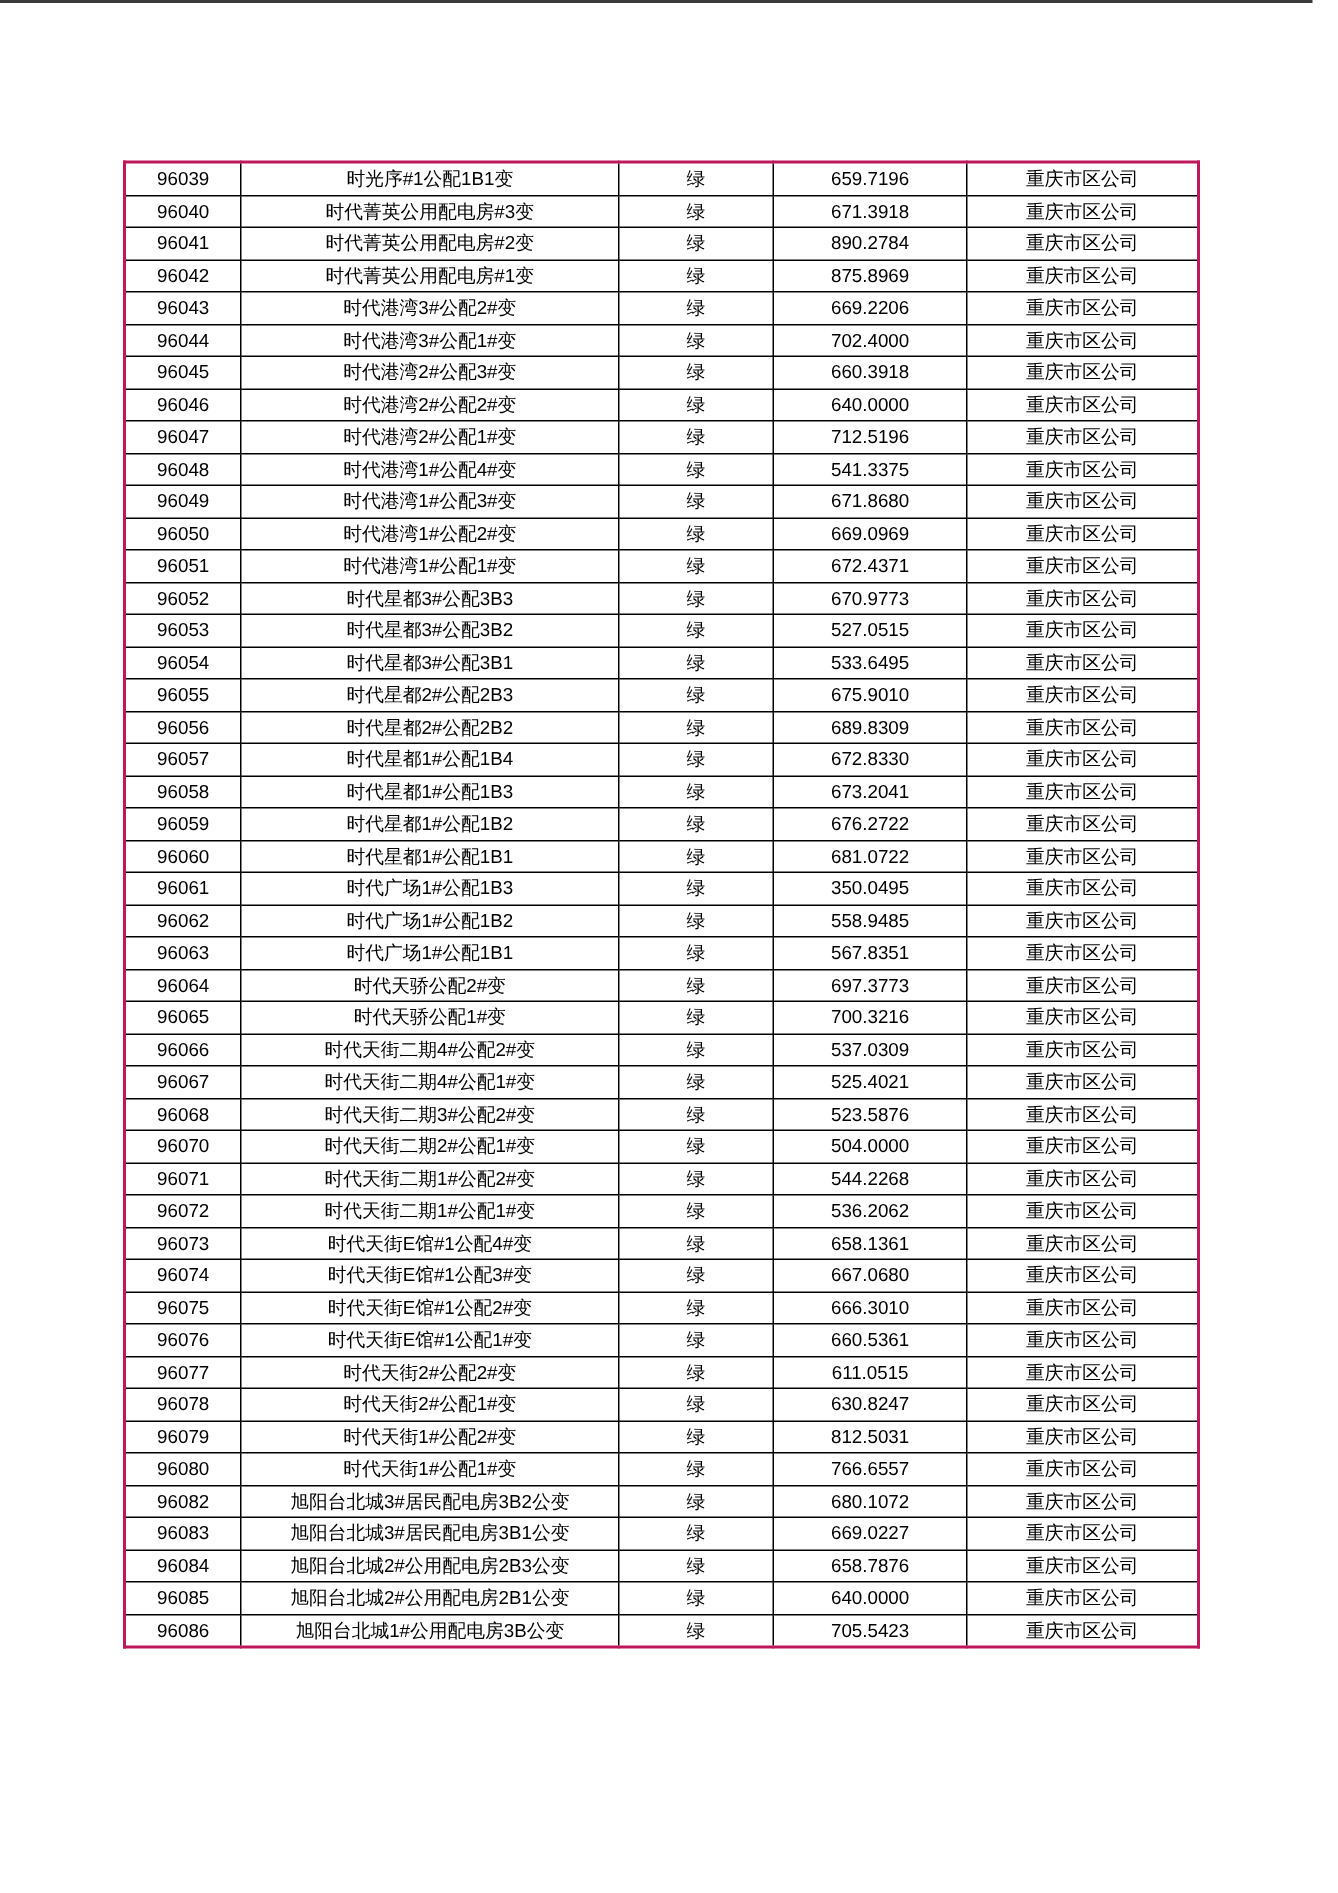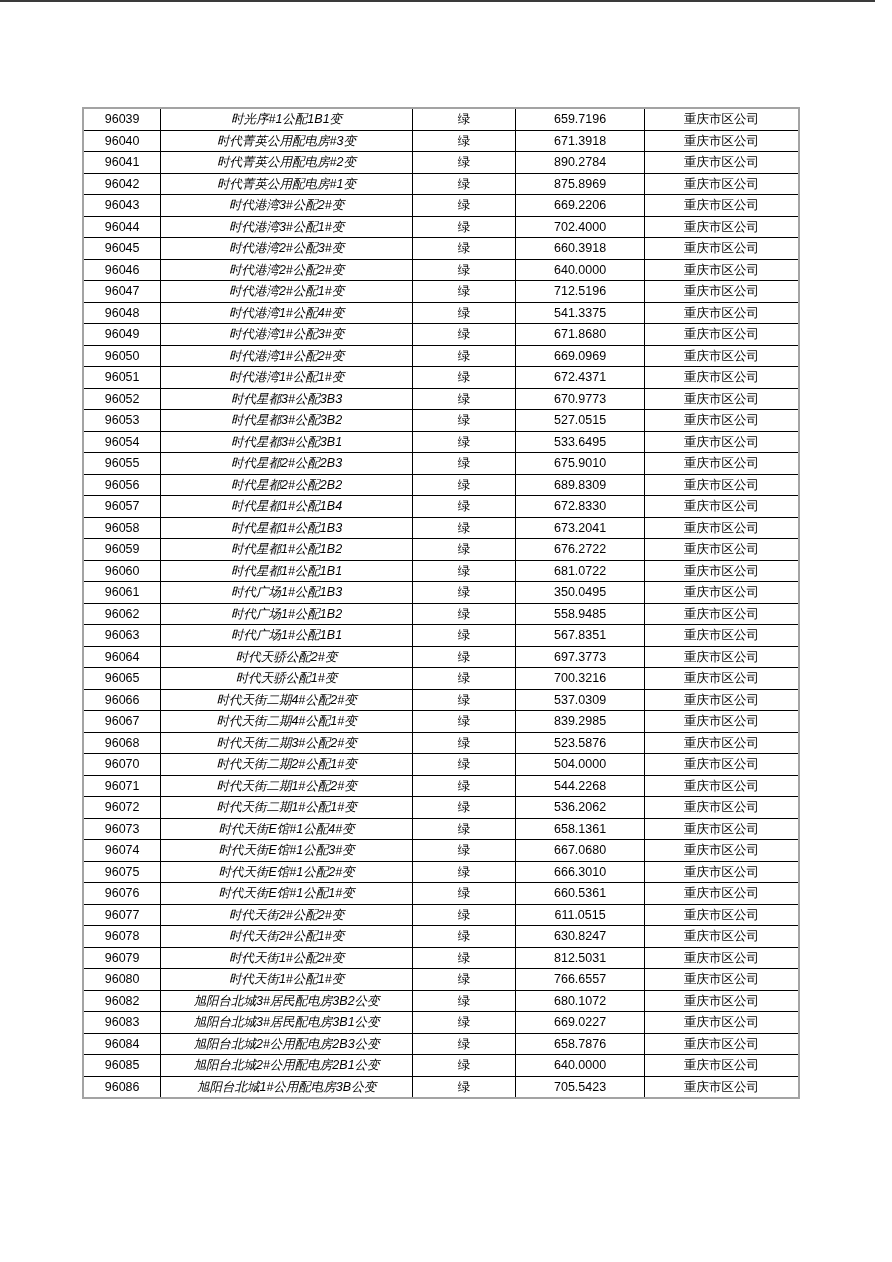--- a/index.html
+++ b/index.html
@@ -22,36 +22,36 @@
     height: 2px;
     background: #3a3a3a;
   }
   table.data-table {
     position: absolute;
     left: 82px;
     top: 107px;
     width: 718px;
     border-collapse: collapse;
     table-layout: fixed;
-    border: 2px solid #a3a3a3;
+    border: 2px solid #be185d;
     padding-left: 12px;
   }
   table.data-table td {
     border: 1px solid #000;
     height: 20.5px;
     line-height: 20.5px;
     padding: 0 2px;
     text-align: center;
     vertical-align: middle;
     font-size: 12.5px;
     white-space: nowrap;
     overflow: hidden;
   }
   .col-id      { width: 76px;  }
-  .col-name    { width: 246px; font-style: italic; }
+  .col-name    { width: 246px; }
   .col-status  { width: 101px; }
   .col-value   { width: 126px; }
   .col-company { width: 151px; }
 </style>
 </head>
 <body>
 
 <div class="scan-edge-top"></div>
 
 <table class="data-table">
@@ -256,21 +256,21 @@
         <td class="col-id">96066</td>
         <td class="col-name">时代天街二期4#公配2#变</td>
         <td class="col-status">绿</td>
         <td class="col-value">537.0309</td>
         <td class="col-company">重庆市区公司</td>
       </tr>
       <tr>
         <td class="col-id">96067</td>
         <td class="col-name">时代天街二期4#公配1#变</td>
         <td class="col-status">绿</td>
-        <td class="col-value">839.2985</td>
+        <td class="col-value">525.4021</td>
         <td class="col-company">重庆市区公司</td>
       </tr>
       <tr>
         <td class="col-id">96068</td>
         <td class="col-name">时代天街二期3#公配2#变</td>
         <td class="col-status">绿</td>
         <td class="col-value">523.5876</td>
         <td class="col-company">重庆市区公司</td>
       </tr>
       <tr>

